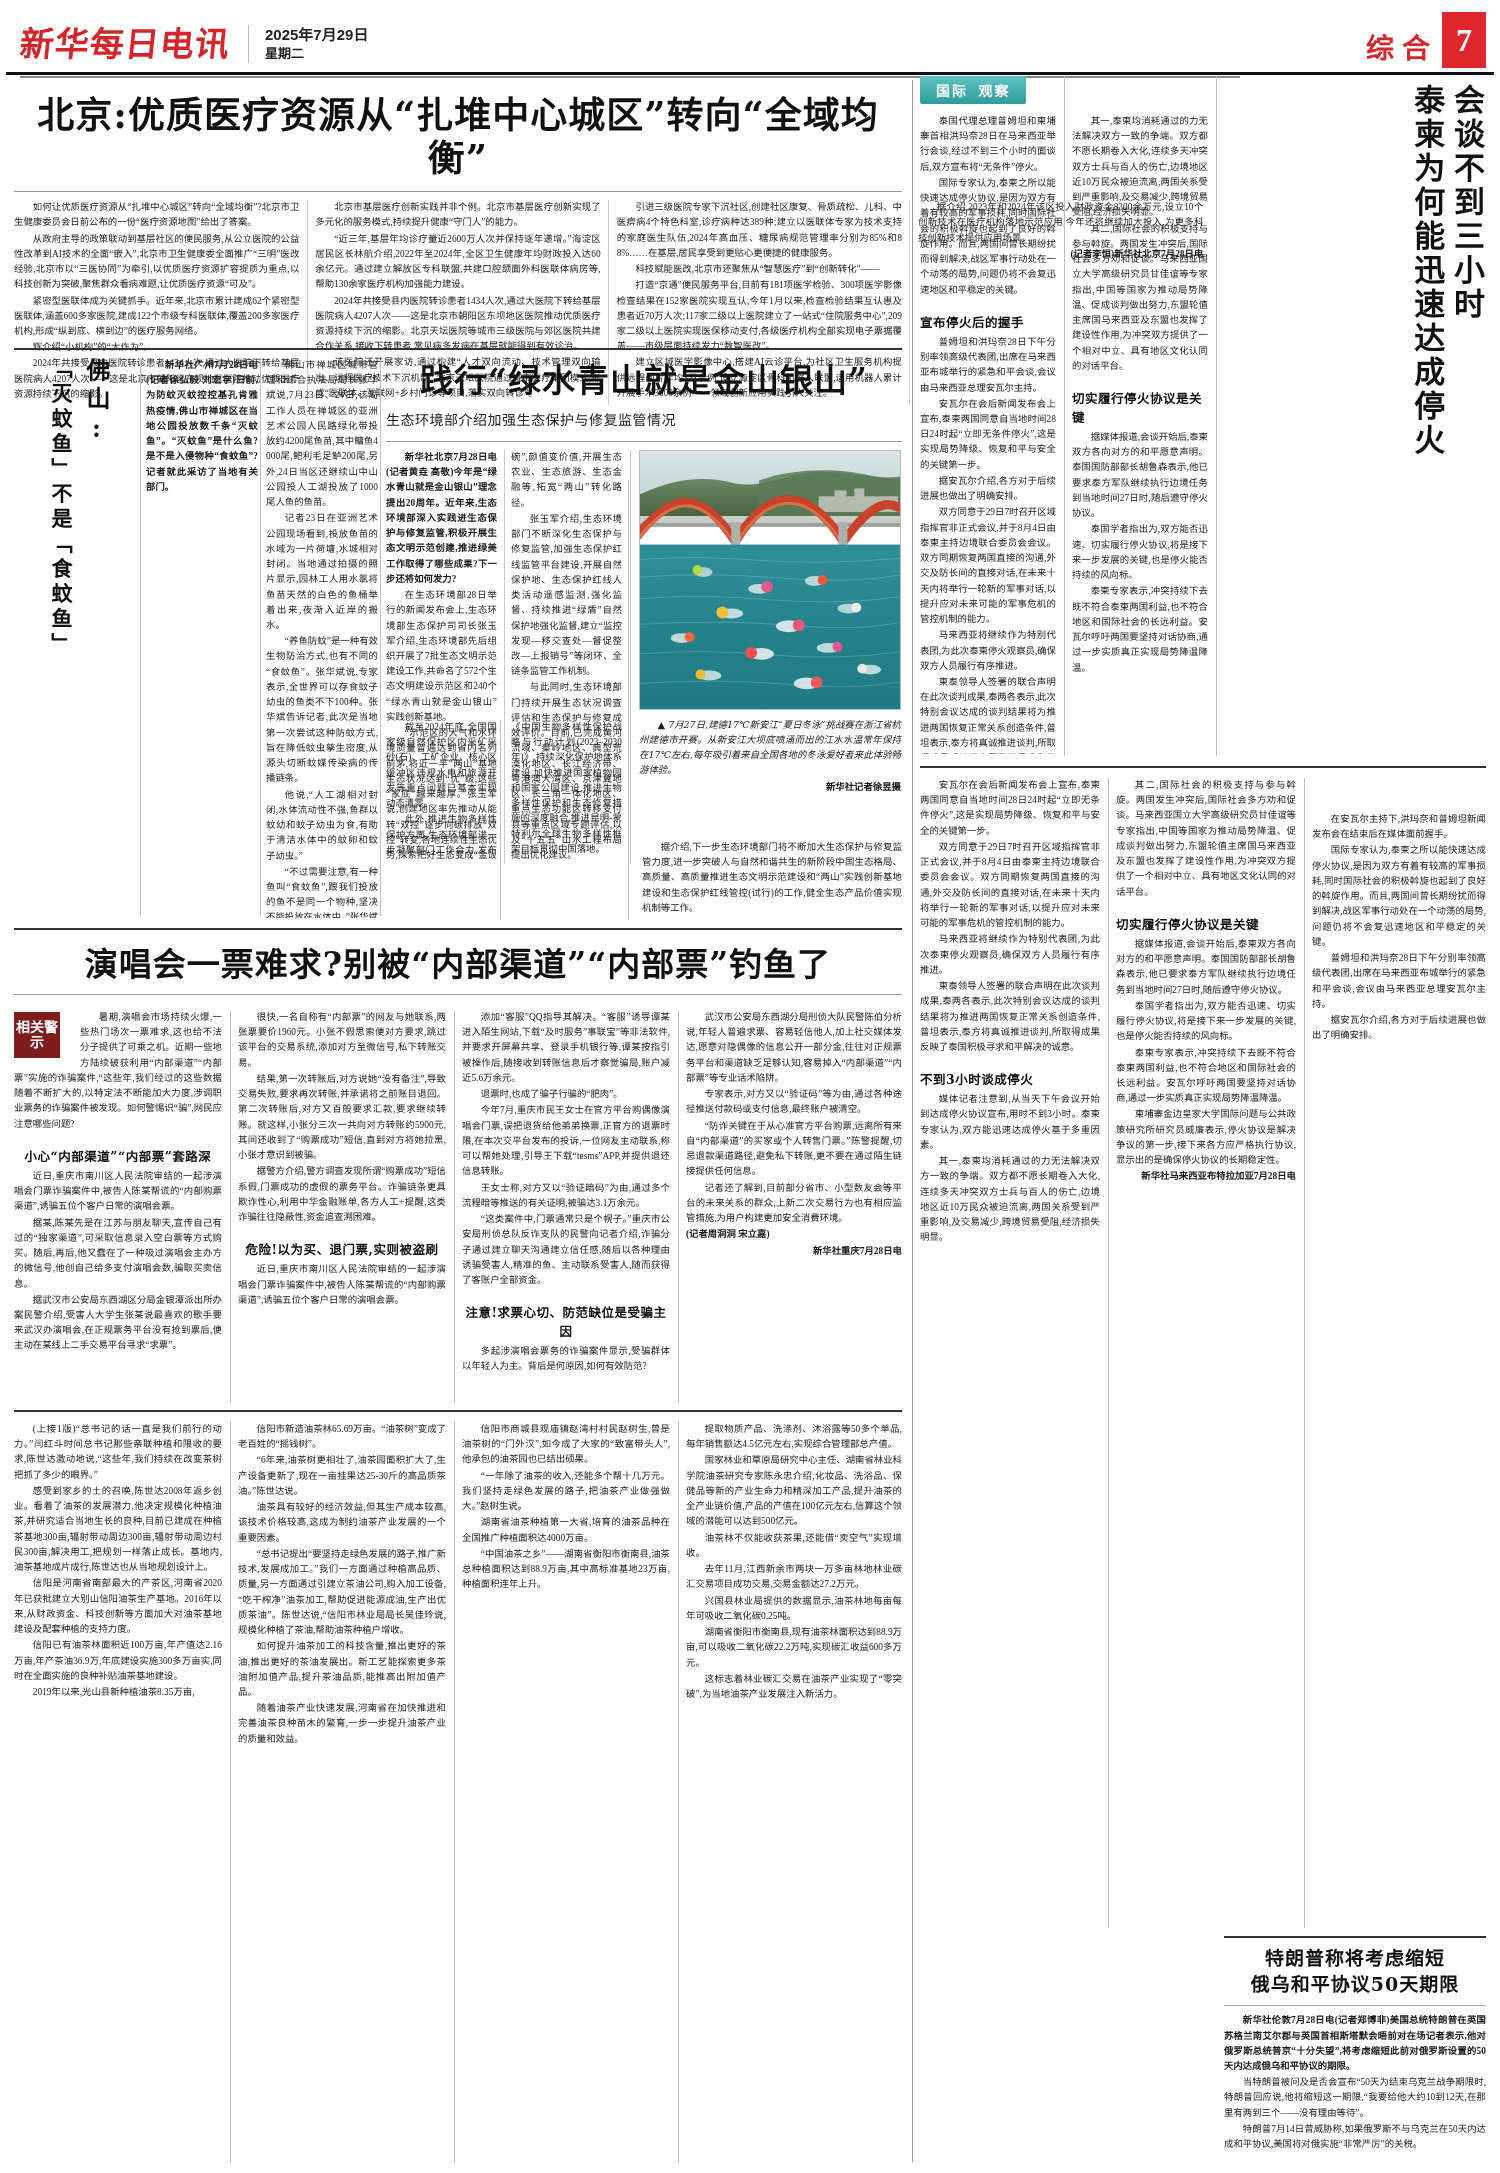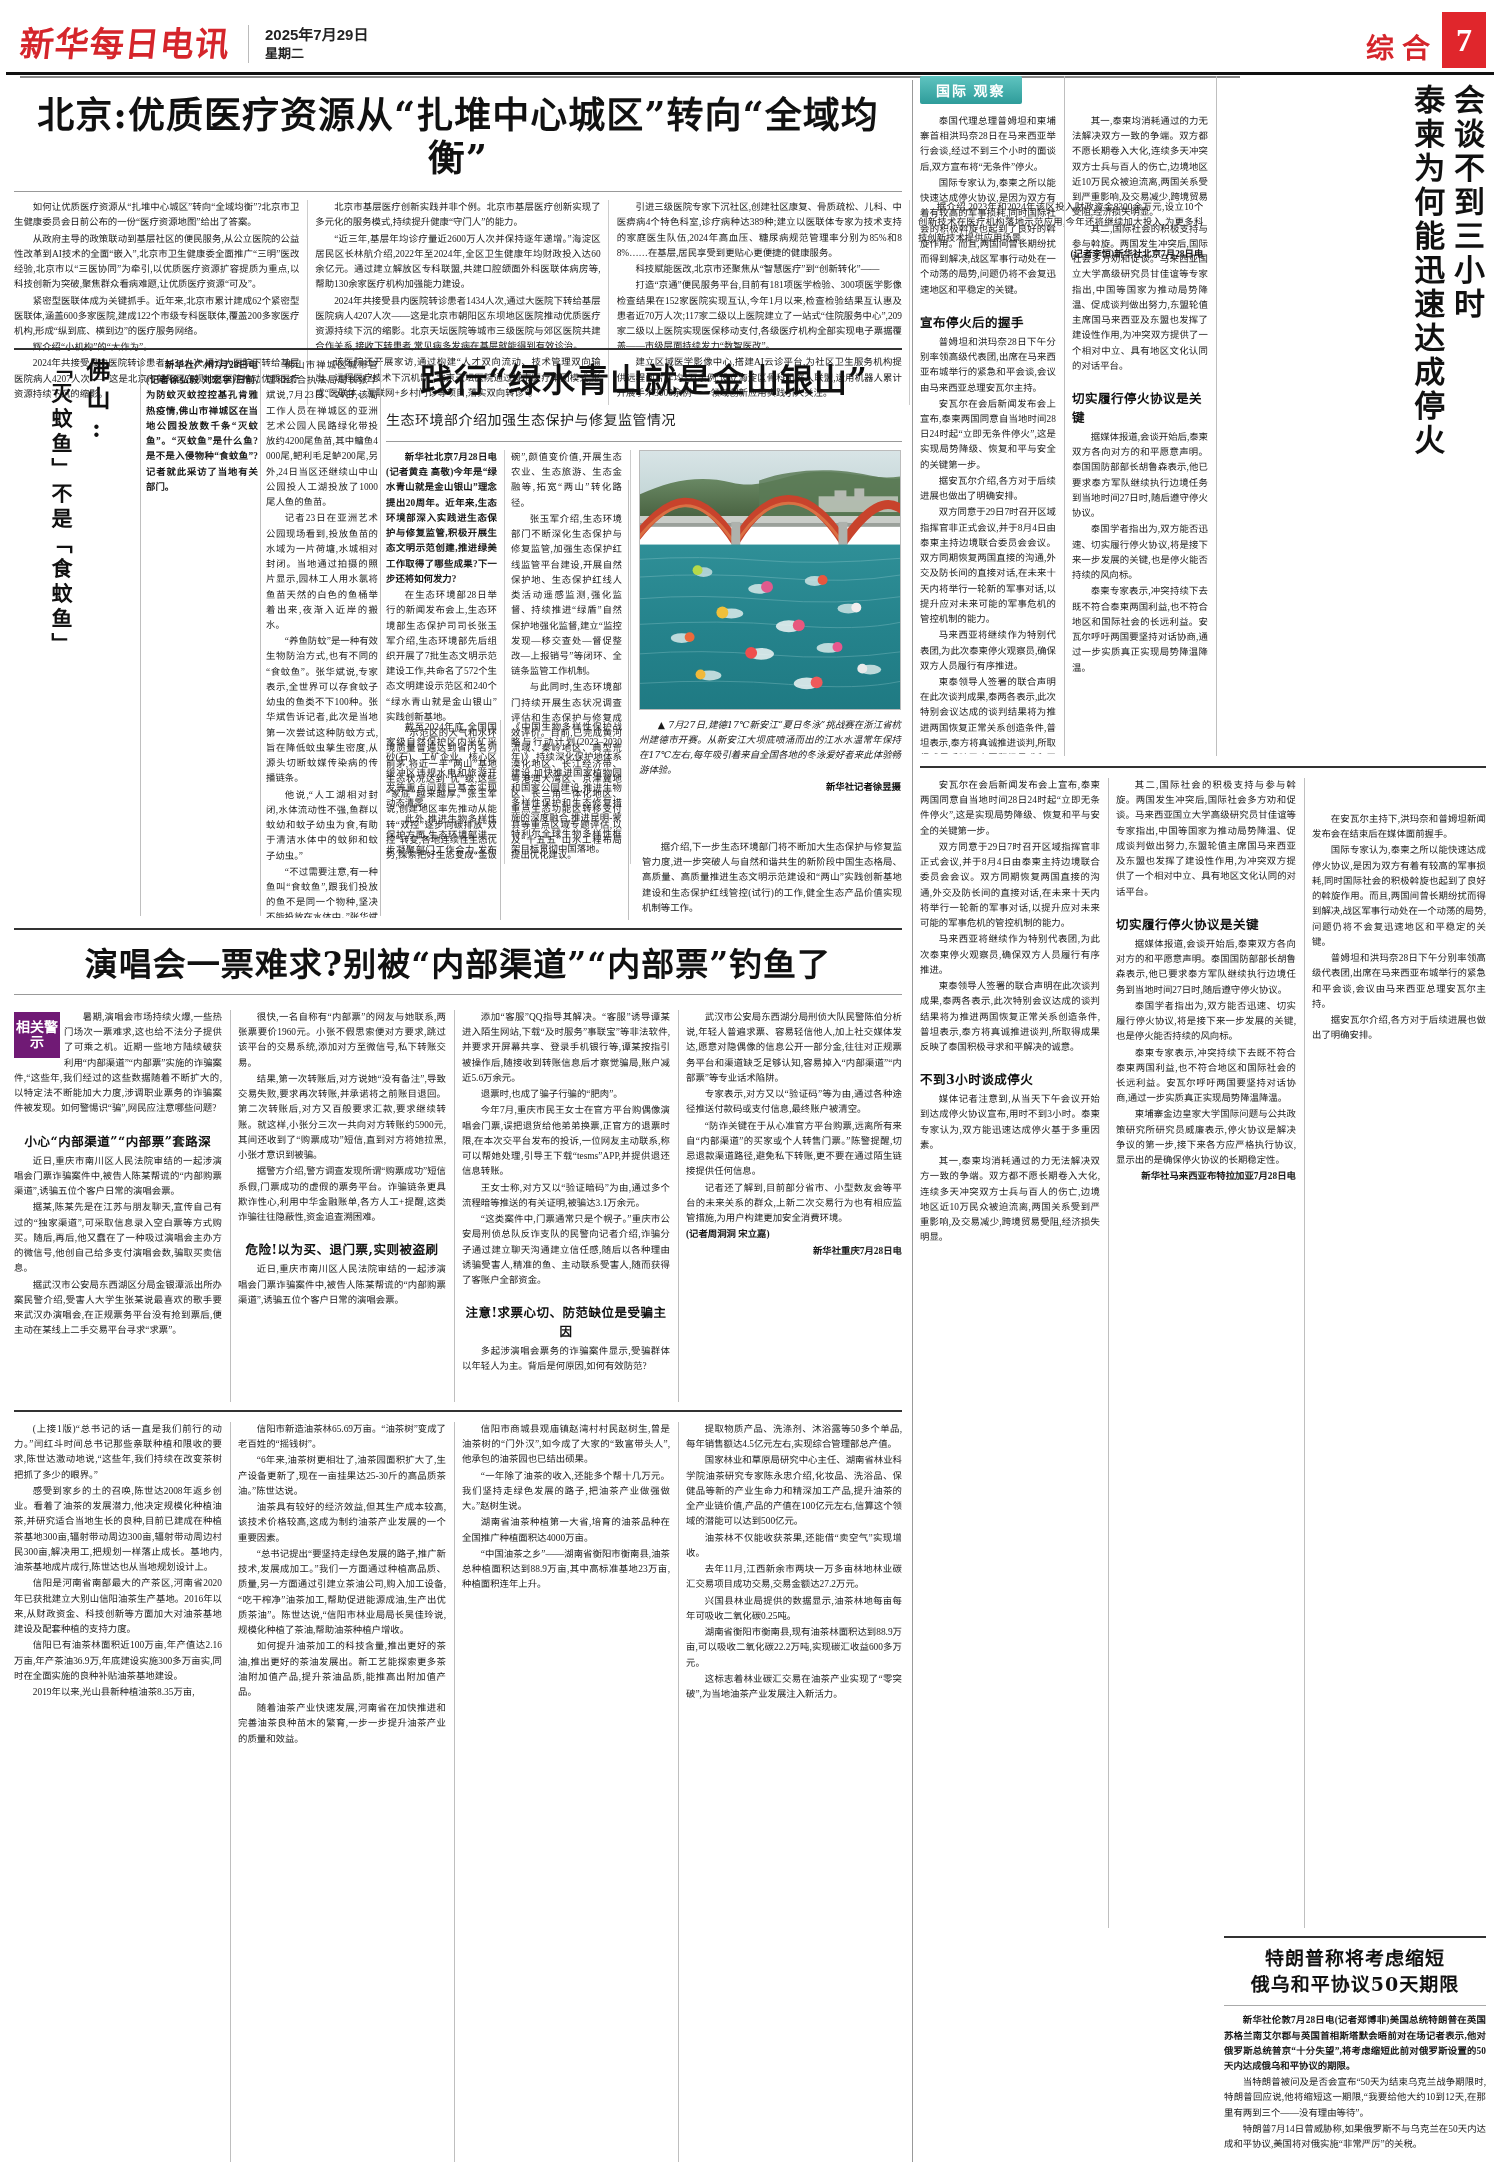--- a/index.html
+++ b/index.html
@@ -71,43 +71,43 @@
     writing-mode:vertical-rl;text-orientation:upright;
     font-family:"DejaVu Serif",serif;font-weight:bold;
     font-size:31px;line-height:1.28;letter-spacing:3px;color:#111;
     height:100%;
   }
   .vhead .seg{display:block;}
 
   .badge-intl{
     display:inline-block;
     background:linear-gradient(180deg,#5fc4c0 0%,#2e9c9a 100%);
-    color:#fff;font-family:Liberation Serif, serif;font-weight:bold;font-size:14px;
+    color:#fff;font-family:Liberation Mono, monospace;font-weight:bold;font-size:14px;
     padding:4px 16px;letter-spacing:2px;border-radius:2px;
   }
 
   .art-credit{font-size:9.4px;text-align:right;font-weight:bold;margin-top:2px;}
 
   
   .photo-wrap{width:100%;}
   .photo{
     width:100%;height:260px;display:block;border:1px solid #bbb;box-sizing:border-box;
   }
   .caption{
     font-size:9.4px;line-height:1.6;text-align:justify;margin-top:7px;
     font-family:"DejaVu Serif",serif;font-style:italic;color:#1a1a1a;text-indent:2em;
     word-break:break-all;
   }
 
   
   .seal{
-    width:46px;height:46px;background:#701a75;color:#fff;
+    width:46px;height:46px;background:#7f1d1d;color:#fff;
     display:flex;align-items:center;justify-content:center;
     font-family:"DejaVu Serif",serif;font-weight:bold;font-size:14px;line-height:1.05;
-    letter-spacing:0;float:left;margin:2px 4px 2px 0;text-align:center;
+    letter-spacing:0;float:left;margin:2px 20px 2px 0;text-align:center;
   }
 
   .vsep{position:absolute;width:1px;background:#bfbfbf;}
 
   .cols2{column-count:2;column-gap:16px;column-rule:1px solid #ccc;}
   .cols3{column-count:3;column-gap:16px;column-rule:1px solid #ccc;}
 
   .sm-head{font-family:"DejaVu Serif",serif;font-weight:bold;font-size:12.5px;margin:14px 0 4px;letter-spacing:.5px;}
   .sm-head.ctr{text-align:center;}
 

